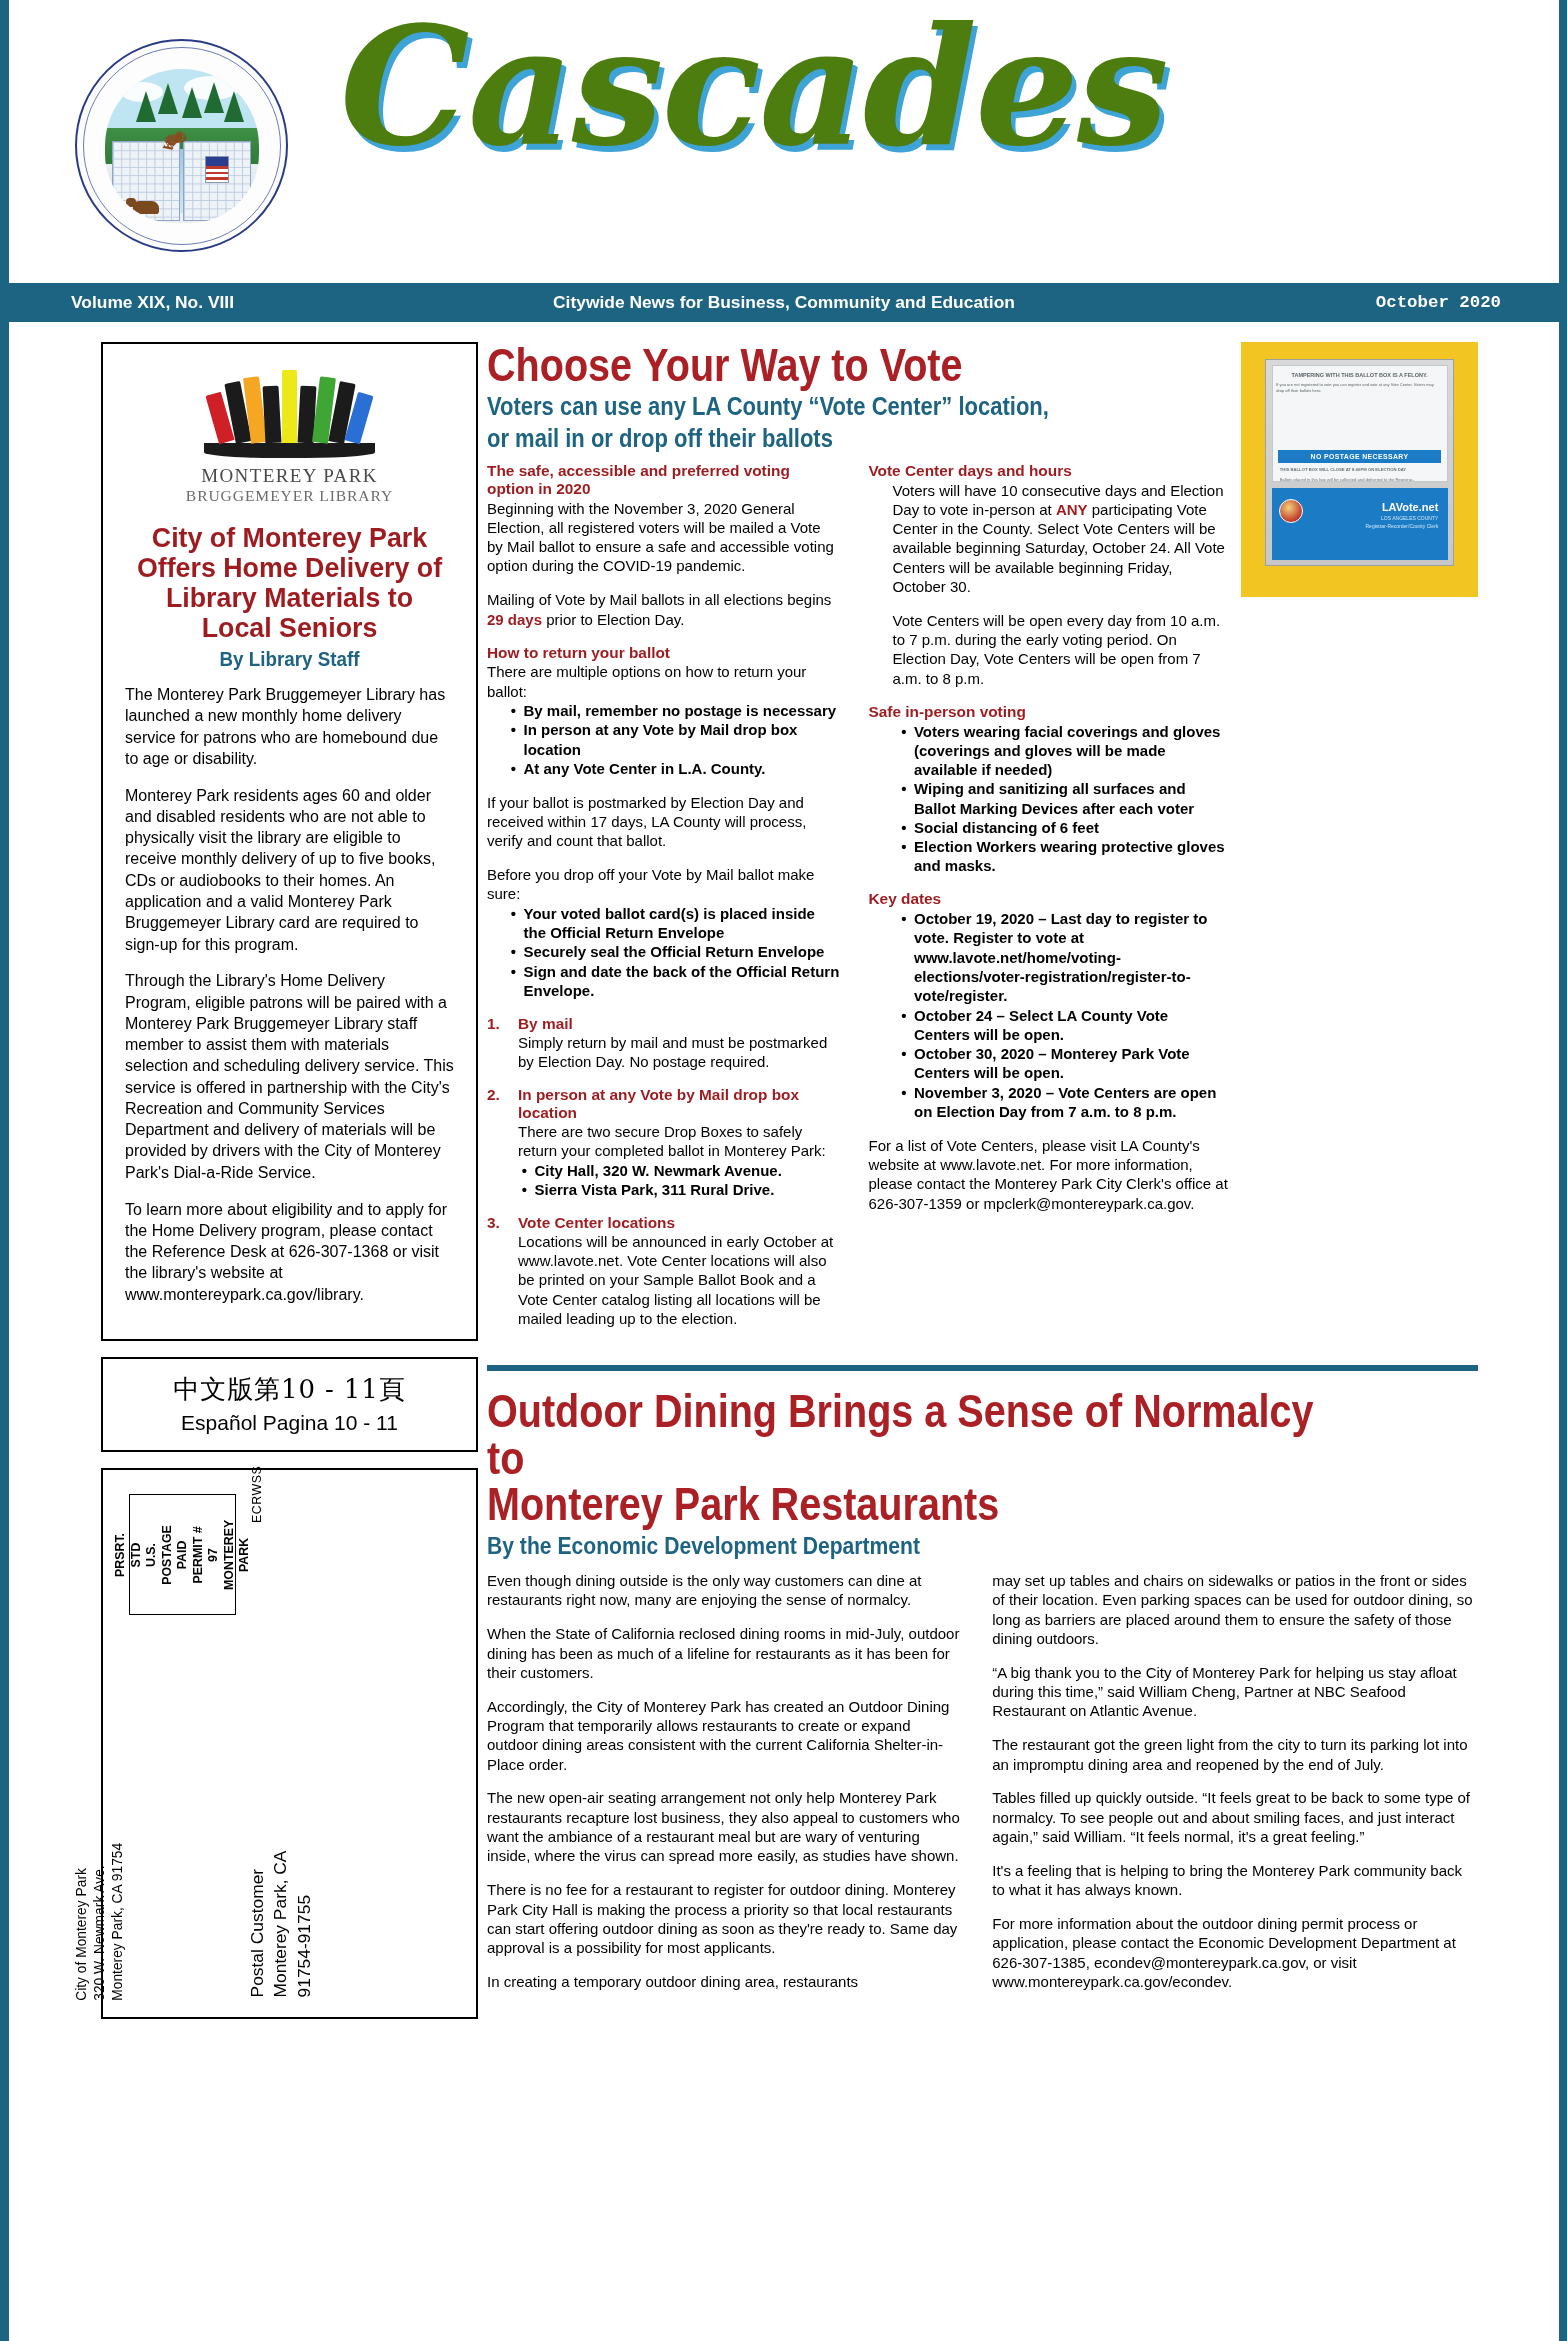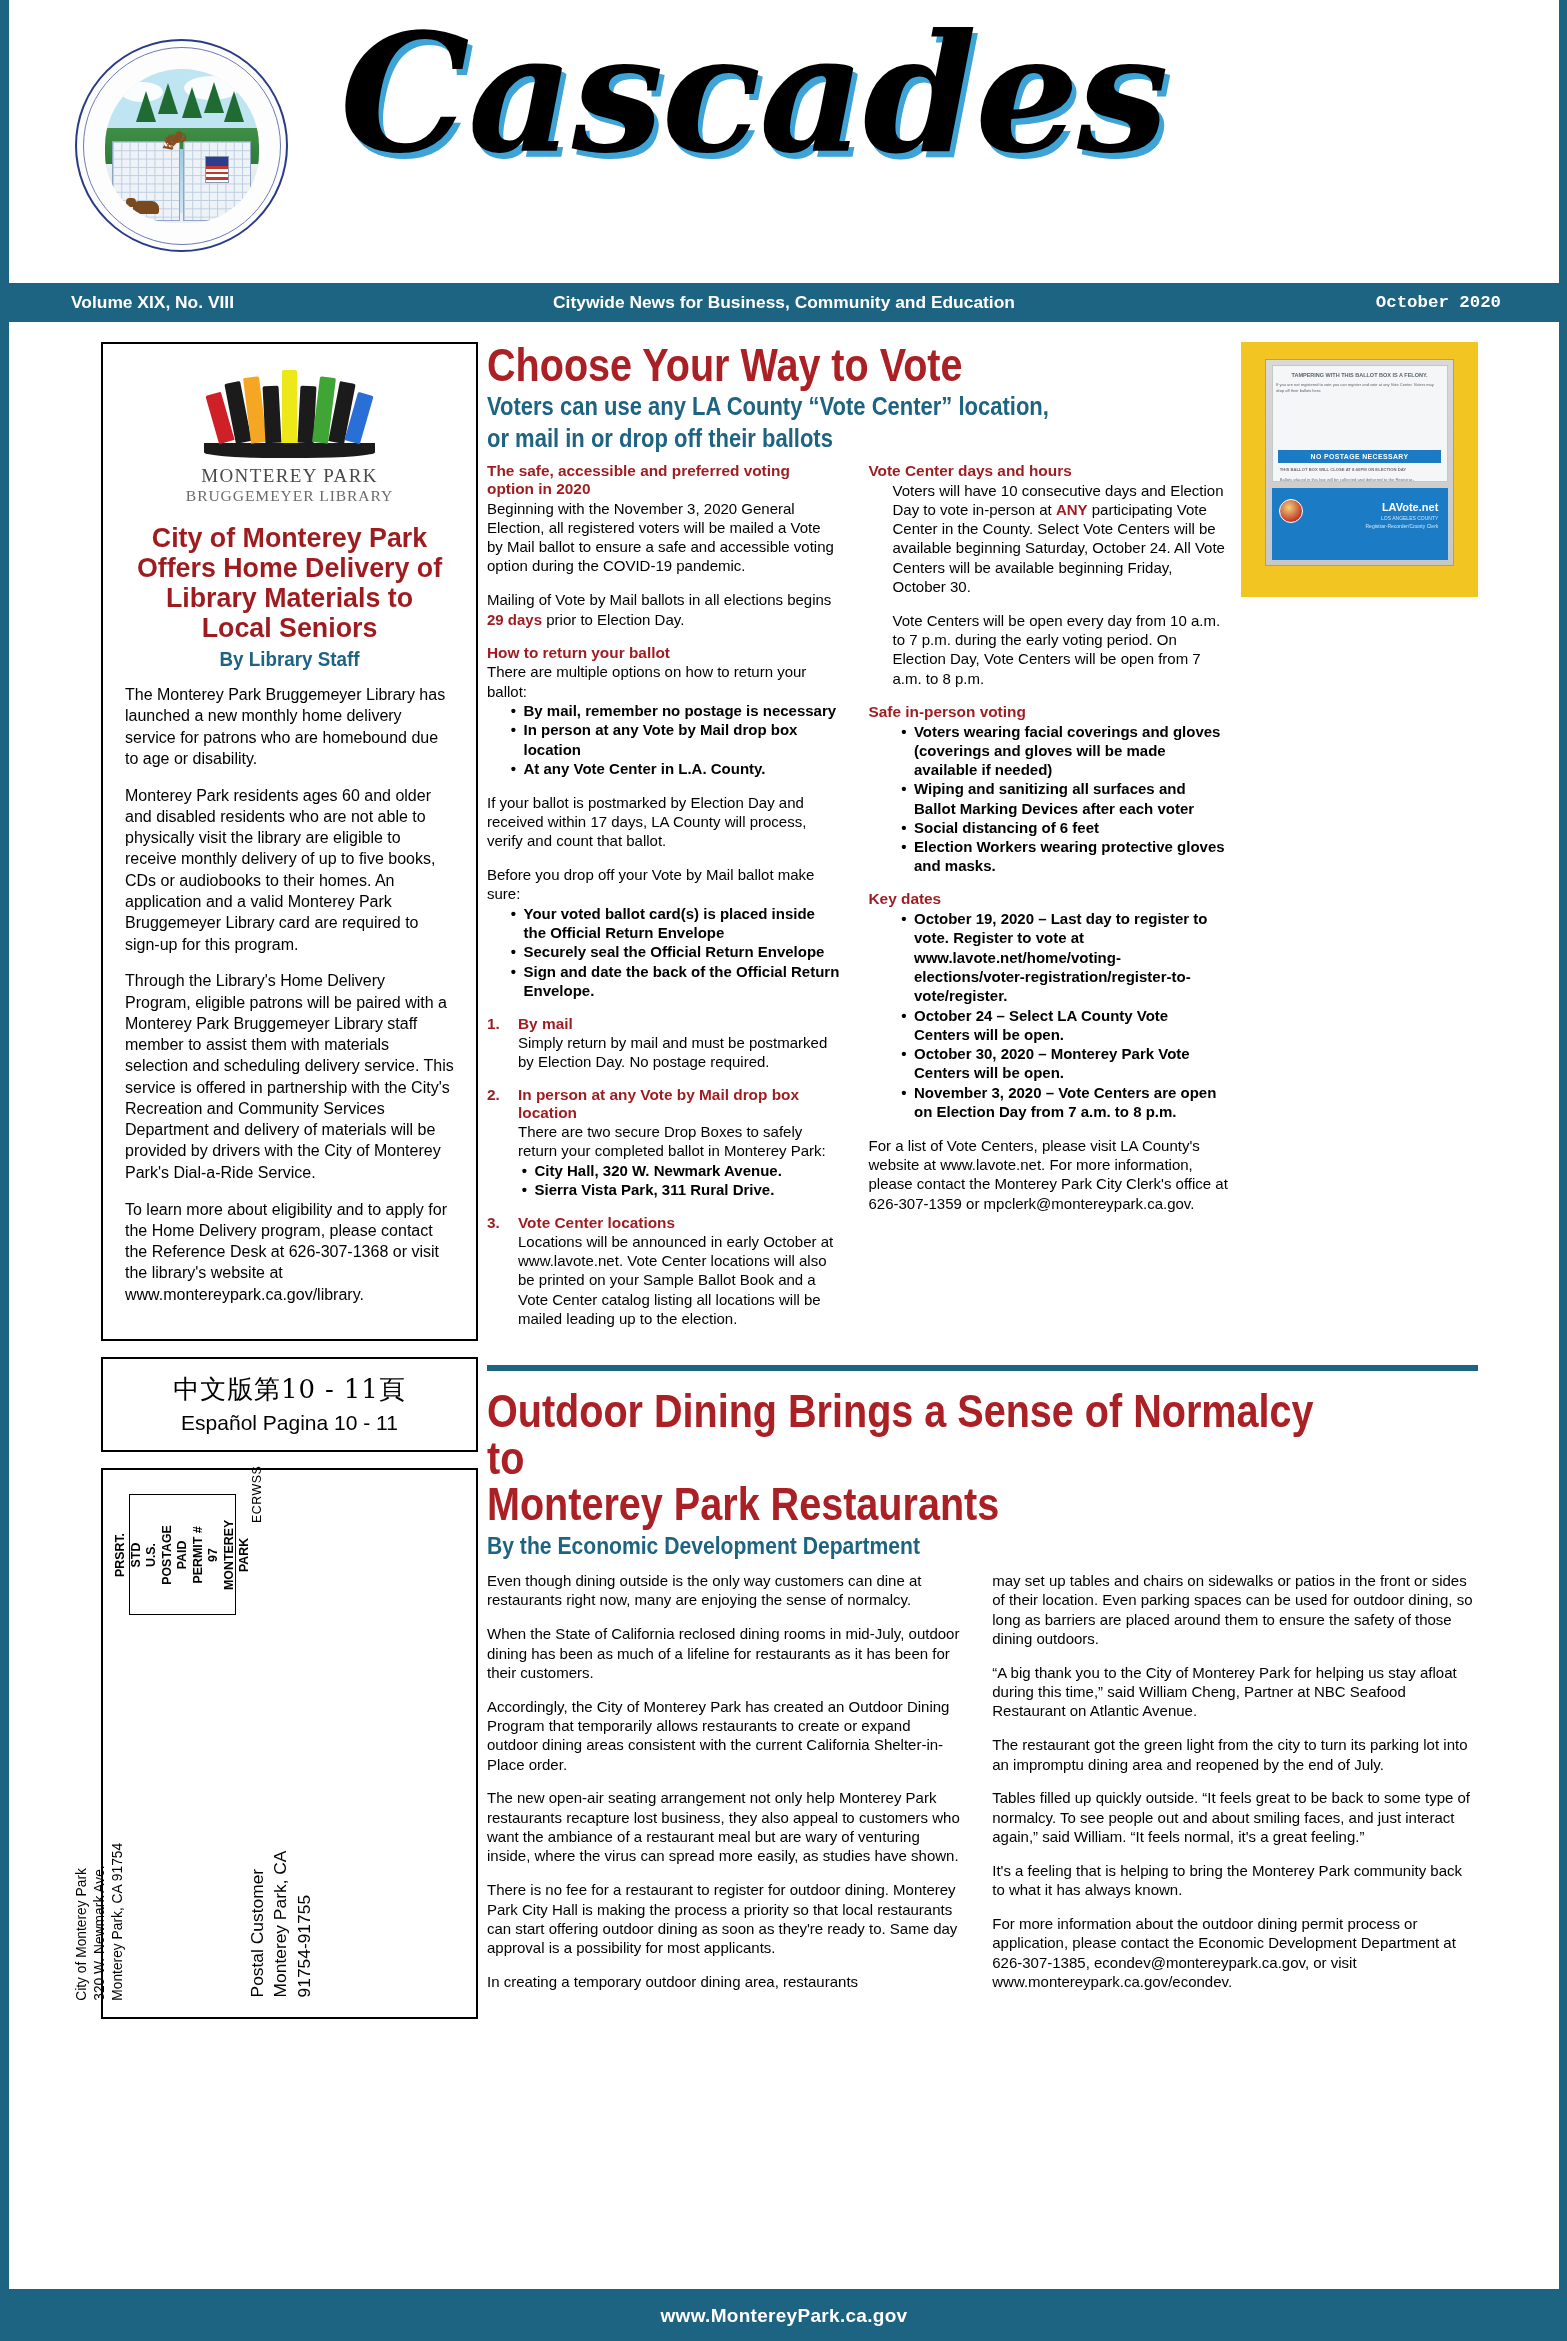--- a/index.html
+++ b/index.html
@@ -55,25 +55,25 @@
   .seal-text {
     position: absolute; inset: 0; pointer-events: none;
   }
   .seal-text span {
     position: absolute; left: 50%; top: 50%;
     font-family: "Liberation Serif", serif;
     font-weight: 700; font-size: 13.8px; color: #8a4b1f;
     transform-origin: 0 91px;
   }
   .wordmark {
-    position: absolute; left: 331px; top: 12px;
+    position: absolute; left: 331px; top: 5px;
     font-family: "DejaVu Serif", serif;
     font-style: italic; font-weight: 700;
     font-size: 163px; line-height: 1;
-    color: #000000;
+    color: #4d7c0f;
     letter-spacing: -1.8px;
     text-shadow: 4.6px 5.5px 0 #3ea3d6;
     text-align: right;
   }
 
   .volbar {
     position: absolute; left: 0; right: 0; top: 283px; height: 39px;
     background: #1d6382; color: #fff;
     display: flex; align-items: center;
     font-size: 17.4px; font-weight: 700;
@@ -465,17 +465,14 @@
             <p class="body">Tables filled up quickly outside.  “It feels great to be back to some type of normalcy.  To see people out and about smiling faces, and just interact again,” said William.  “It feels normal, it's a great feeling.”</p>
             <p class="body">It's a feeling that is helping to bring the Monterey Park community back to what it has always known.</p>
             <p class="body">For more information about the outdoor dining permit process or application, please contact the Economic Development Department at 626-307-1385, econdev@montereypark.ca.gov, or visit www.montereypark.ca.gov/econdev.</p>
           </div>
         </div>
       </div>
 
     </div>
   </div>
 
-  <div class="footer">
-    <span>www.MontereyPark.ca.gov</span>
-  </div>
 </div>
 
 
 </body></html>

